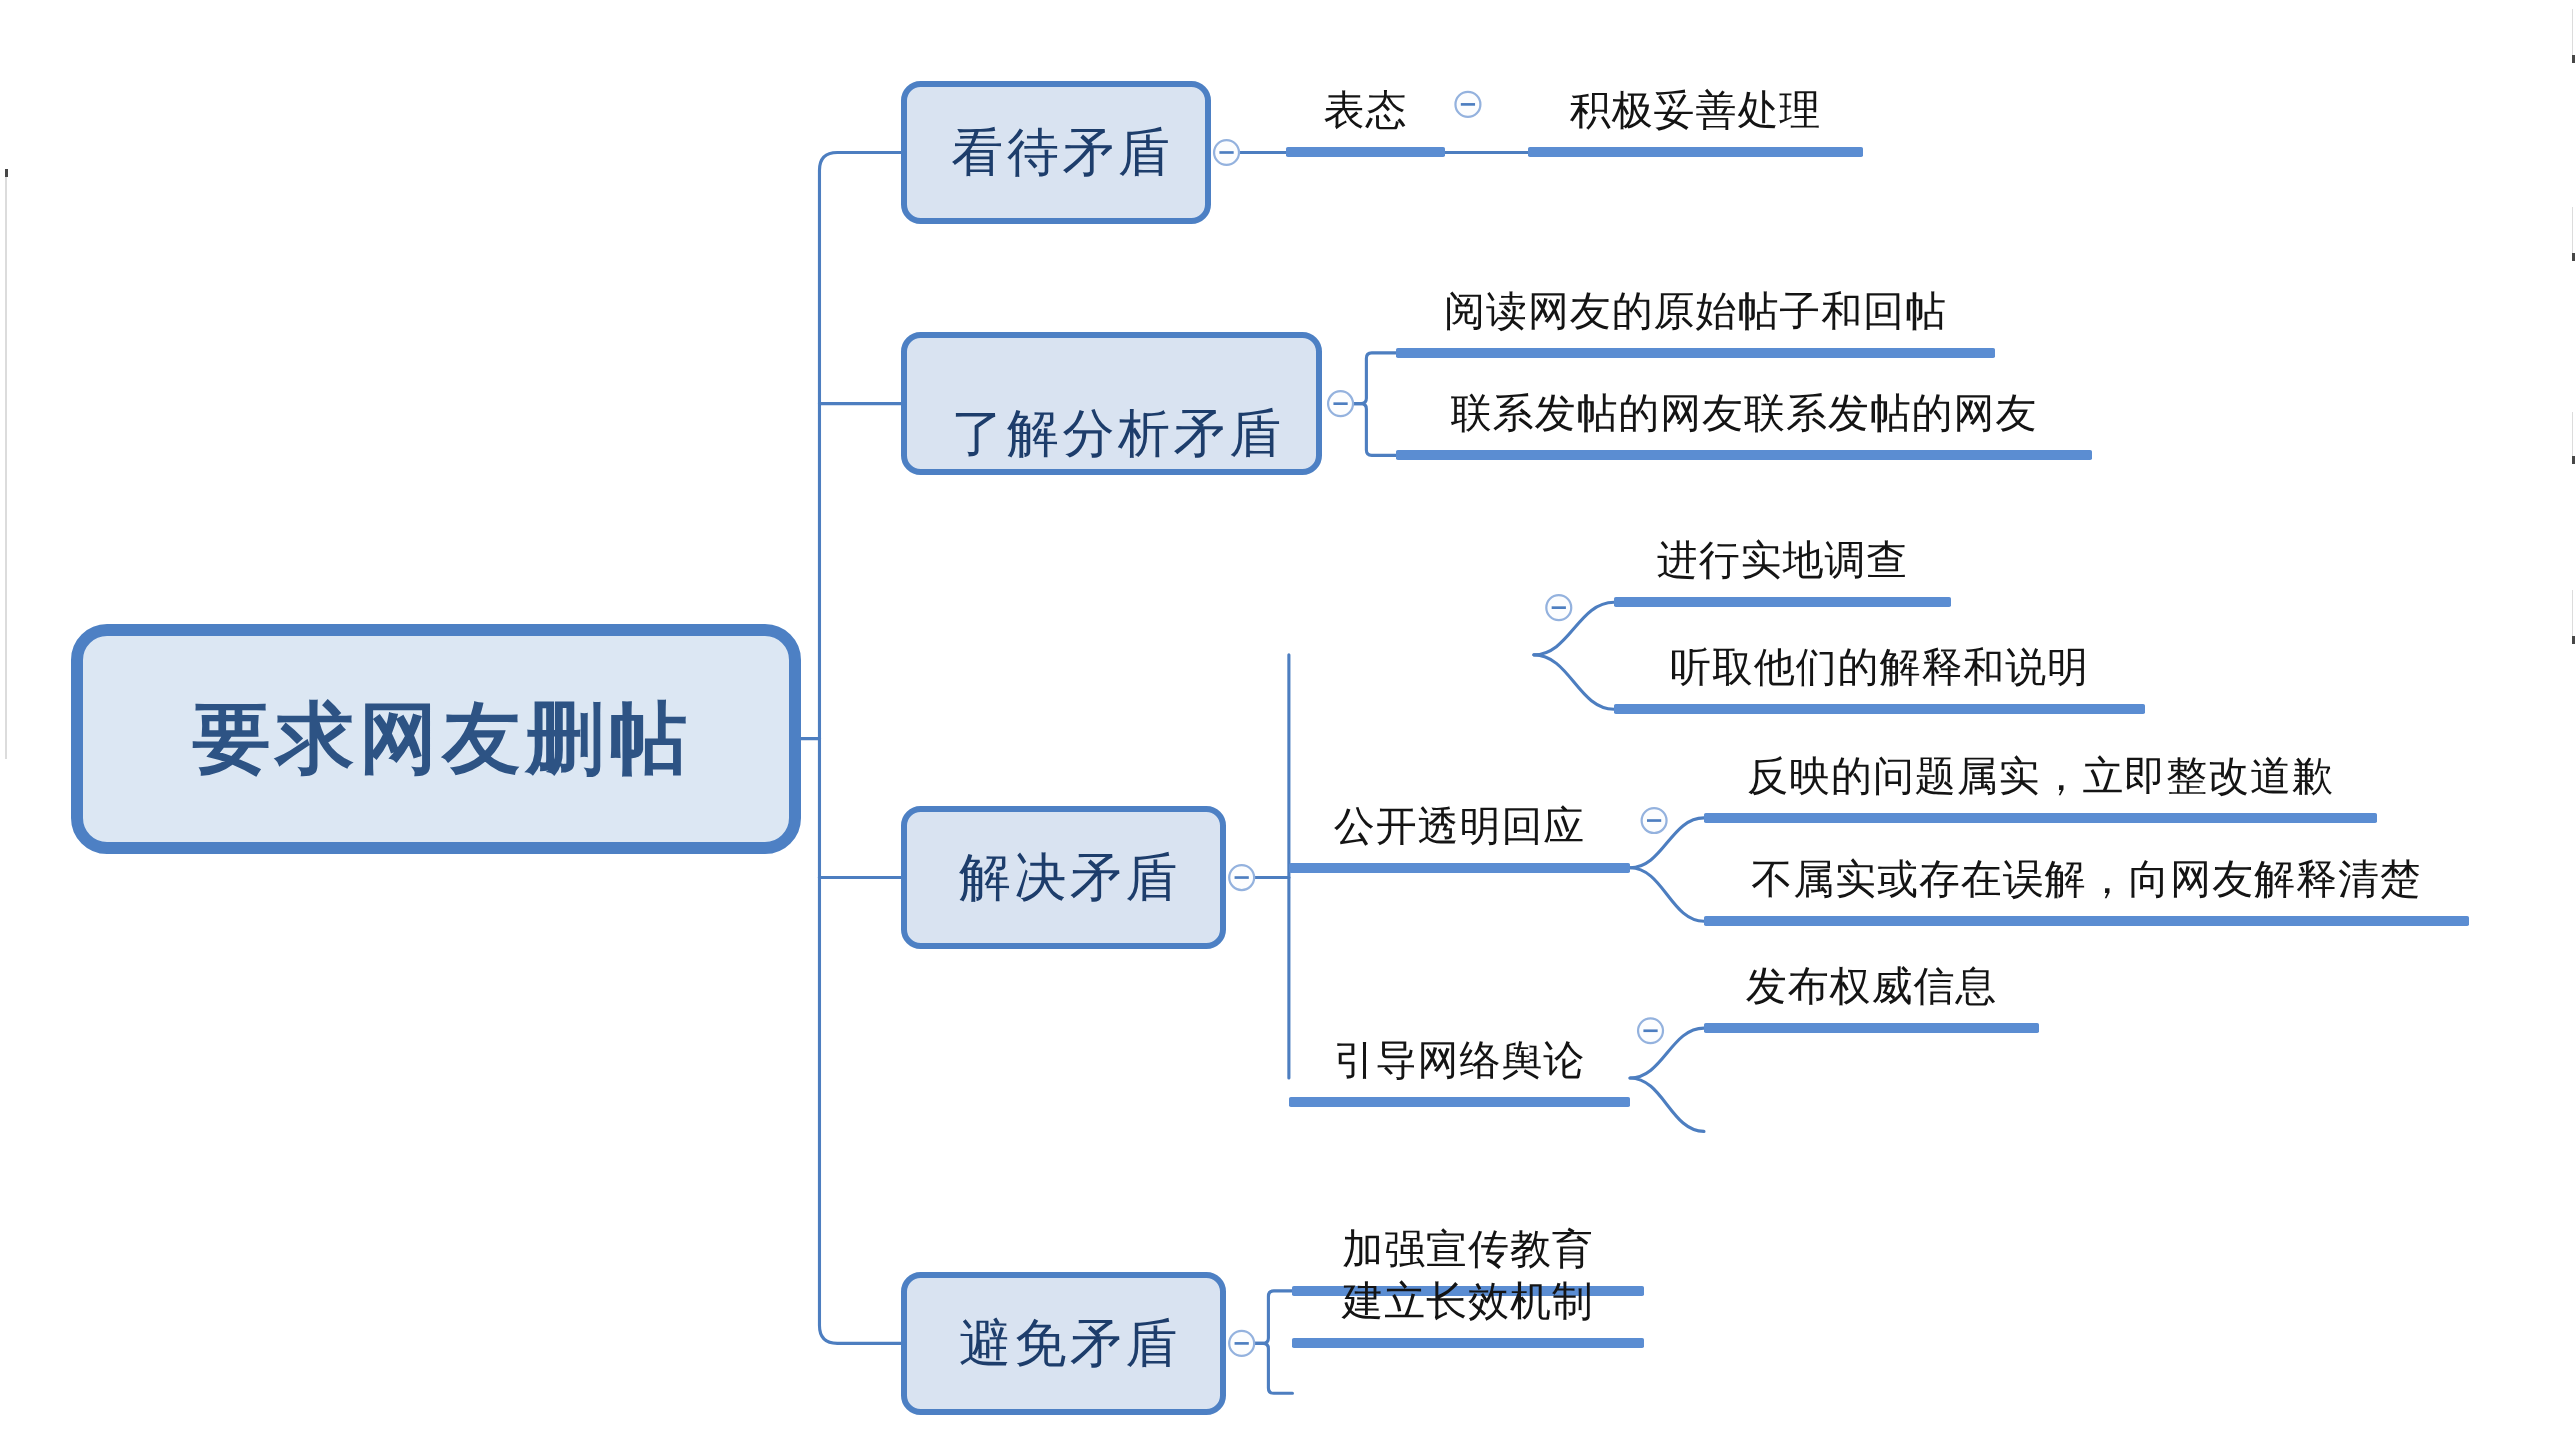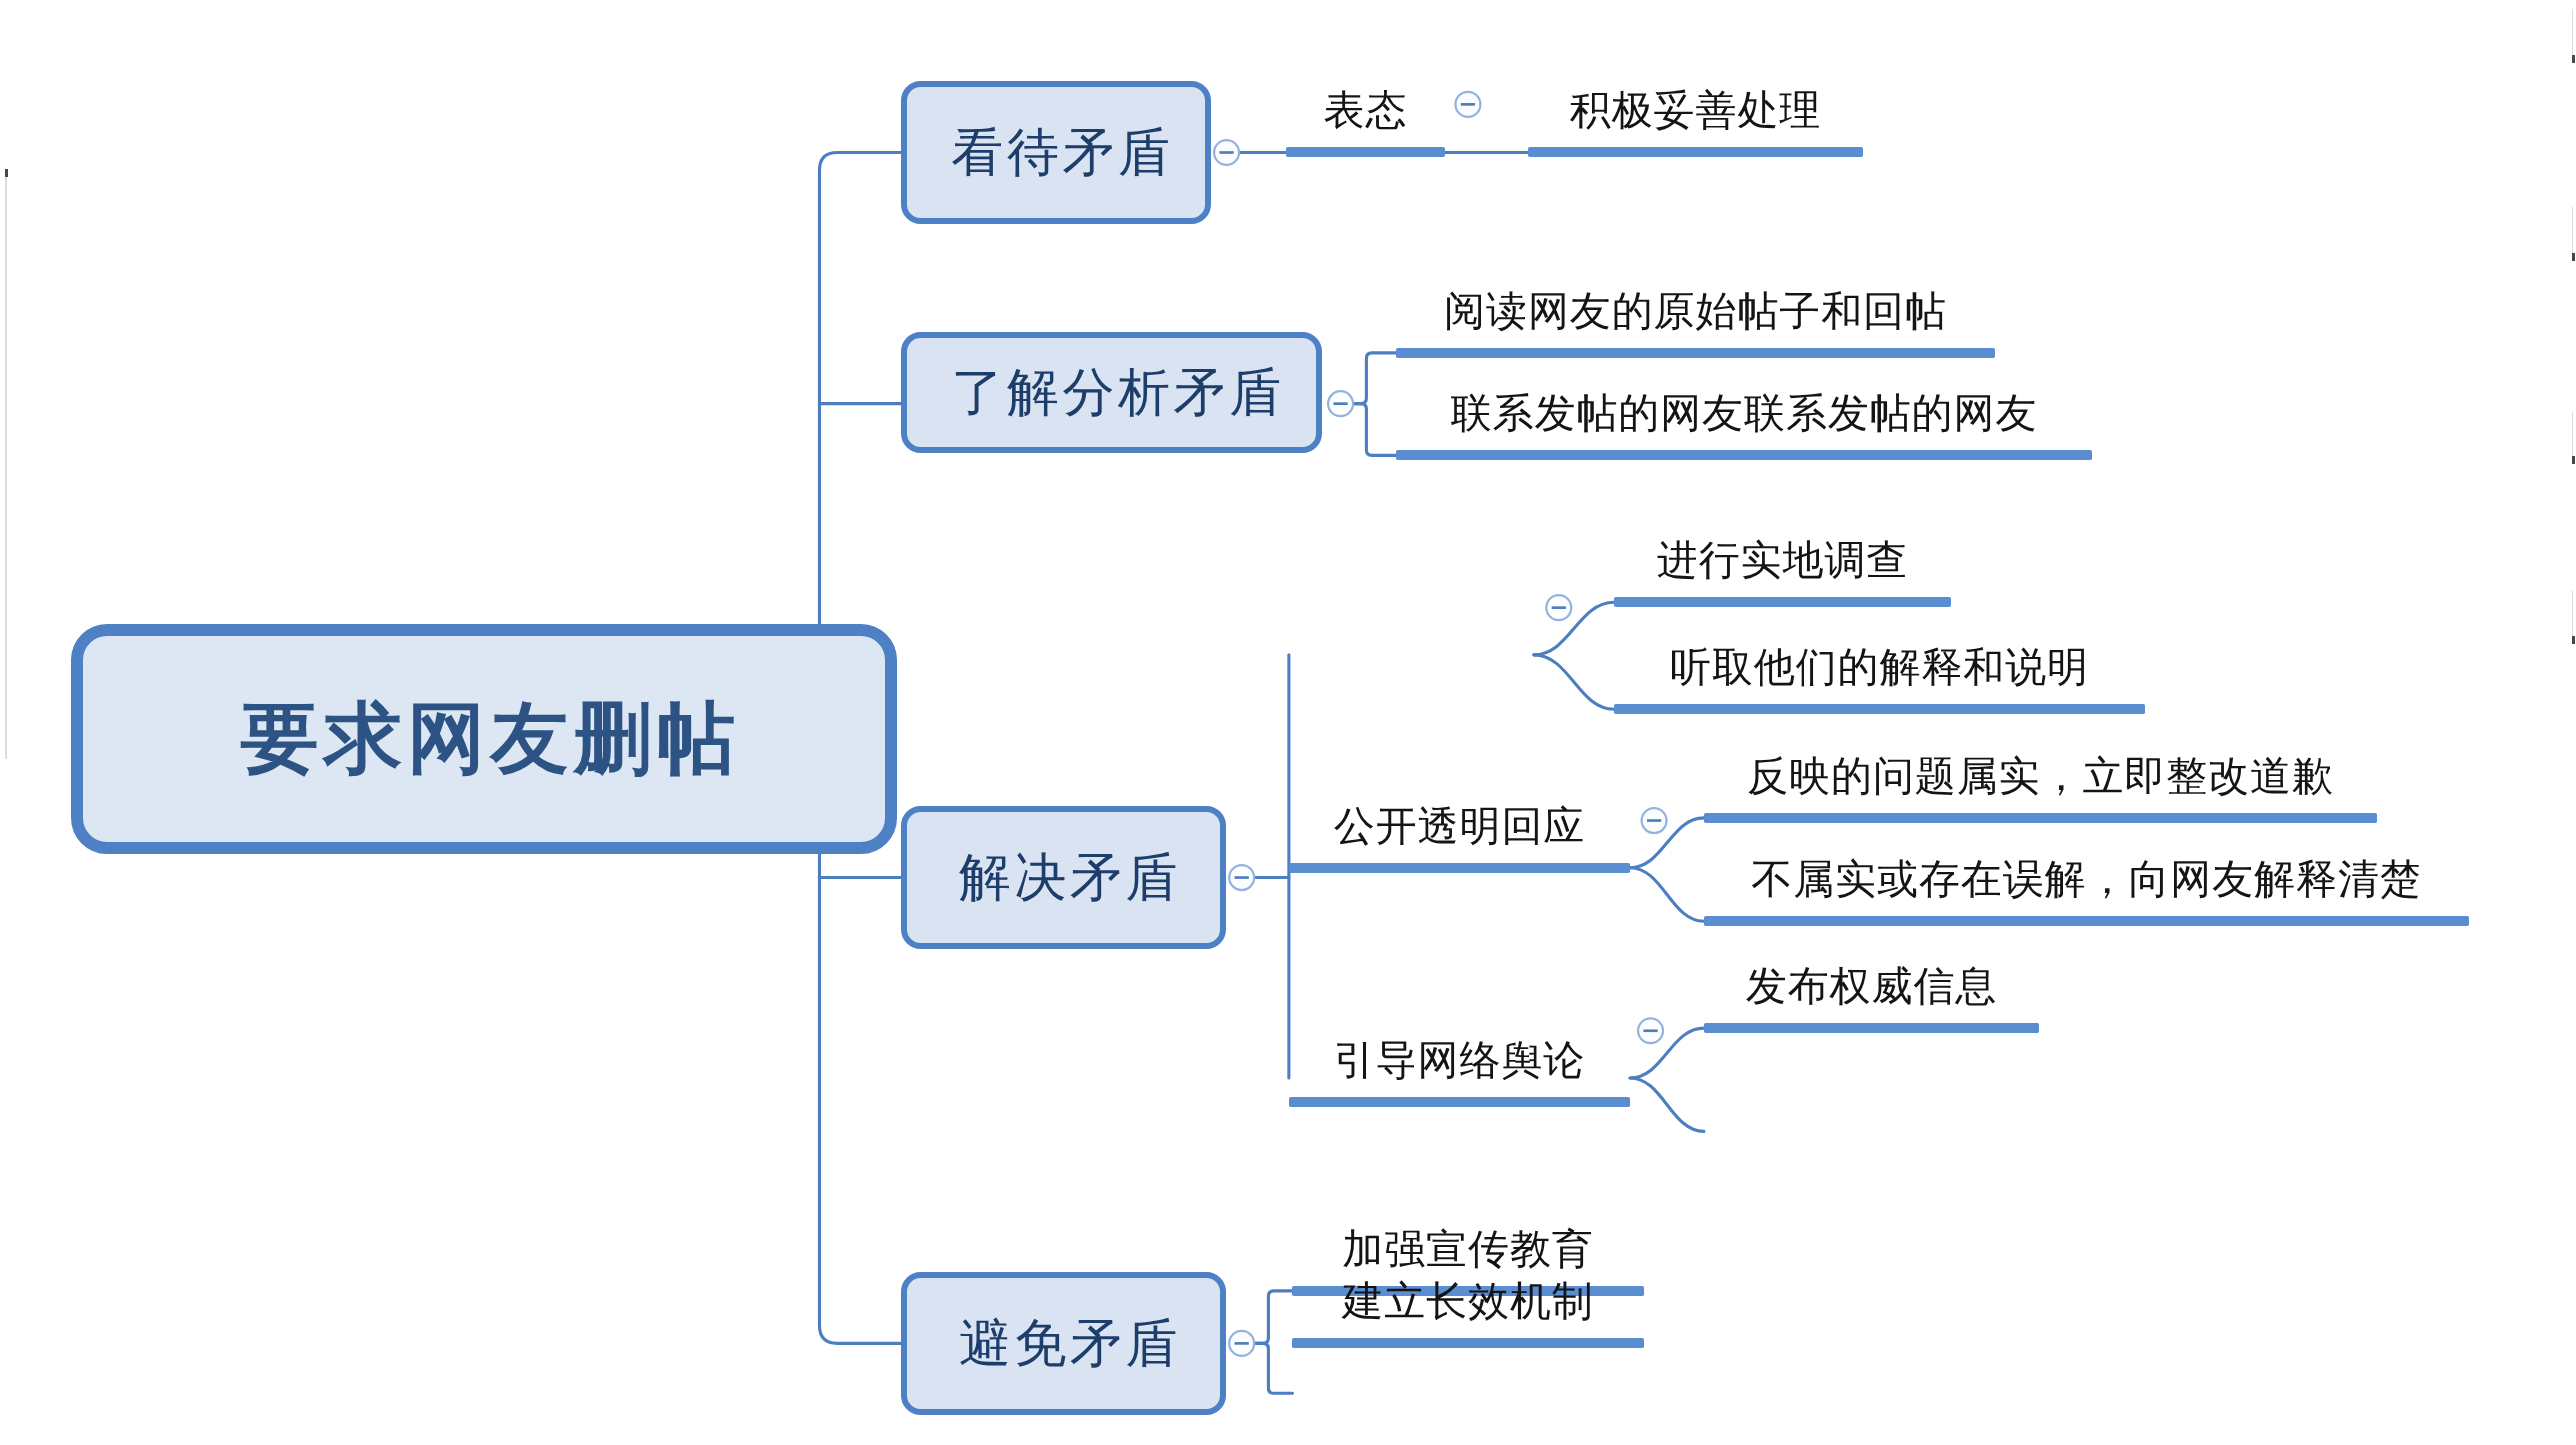--- a/index.html
+++ b/index.html
@@ -101,28 +101,28 @@
         <circle cx="1857" cy="921" r="14" fill="#fcfdfe" stroke="#94b2de" stroke-width="2.5"></circle>
         <line x1="1849" y1="921" x2="1865" y2="921" stroke="#4d7ec0" stroke-width="3"></line>
       </g>
       <g>
         <circle cx="1853" cy="1157" r="14" fill="#fcfdfe" stroke="#94b2de" stroke-width="2.5"></circle>
         <line x1="1845" y1="1157" x2="1861" y2="1157" stroke="#4d7ec0" stroke-width="3"></line>
       </g>
     </g>
   </svg>
 
-  <div class="box-topic root-topic" style="left:71px;top:624px;width:826px;height:230px;">
+  <div class="box-topic root-topic" style="left:71px;top:624px;width:730px;height:230px;">
     <span>要求网友删帖</span>
   </div>
 
   <div class="box-topic" style="left:901px;top:81px;width:310px;height:143px;">
     <span>看待矛盾</span>
   </div>
-  <div class="box-topic" style="left:901px;top:332px;width:421px;height:121px;">
+  <div class="box-topic" style="left:901px;top:332px;width:421px;height:143px;align-items:flex-end;">
     <span>了解分析矛盾</span>
   </div>
   <div class="box-topic" style="left:901px;top:806px;width:325px;height:143px;">
     <span>解决矛盾</span>
   </div>
   <div class="box-topic" style="left:901px;top:1272px;width:325px;height:143px;">
     <span>避免矛盾</span>
   </div>
 
   <div class="line-topic" style="left:1286px;top:86px;width:159px;">

